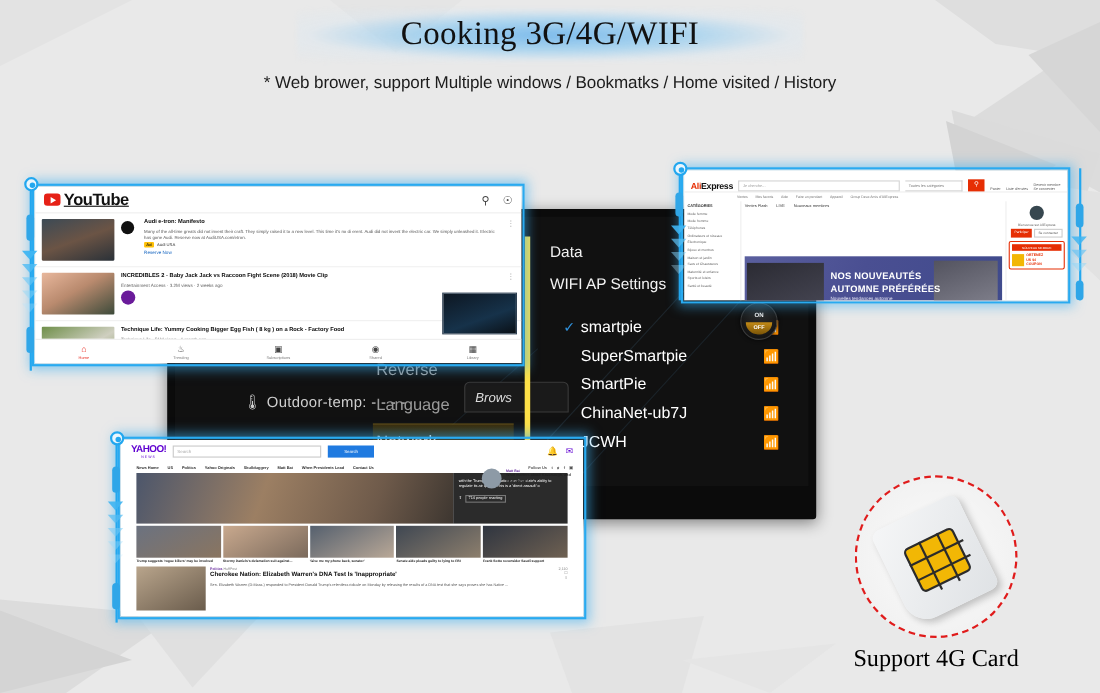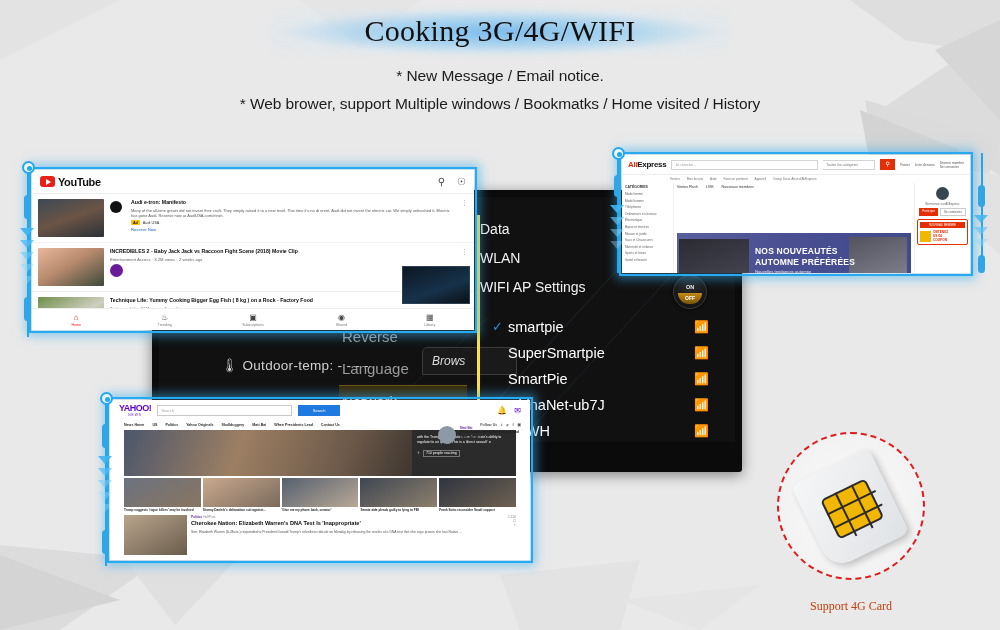--- a/index.html
+++ b/index.html
@@ -35,21 +35,21 @@
   }
   .node::after { content:""; position:absolute; left:3px; top:3px; width:5px; height:5px; border-radius:50%; background:#22a7ef; }
   .slider { position:absolute; width:7px; border-radius:4px; background:#2fa6e8; }
   .tri { position:absolute; width:0; height:0; border-left:7px solid transparent; border-right:7px solid transparent; }
   
   #yt-panel { left:32px; top:170px; width:442px; height:160px; background:#fff; overflow:hidden; z-index:12; }
   #yt-bar { height:24px; display:flex; align-items:center; padding:0 8px; border-bottom:1px solid #eee; }
   #yt-logo { display:flex; align-items:center; gap:3px; }
   .yt-play { width:15px; height:11px; background:#e62117; border-radius:3px; position:relative; }
   .yt-play::after { content:""; position:absolute; left:5.5px; top:2.6px; border-left:5px solid #fff; border-top:3px solid transparent; border-bottom:3px solid transparent; }
-  #yt-logo span { font-size:11px; font-weight:bold; color:#111; letter-spacing:-.4px; }
+  #yt-logo span { font-size:15px; font-weight:bold; color:#111; letter-spacing:-.4px;text-decoration:underline; }
   .yt-icons { margin-left:auto; display:flex; gap:12px; color:#444; font-size:10px; }
   .yt-row { display:flex; padding:5px 6px; border-bottom:1px solid #f0f0f0; gap:6px; }
   .yt-thumb { width:66px; height:38px; border-radius:1px; flex:none; background:#34404d; }
   .yt-meta { flex:1; min-width:0; }
   .yt-title { font-size:5.2px; font-weight:bold; color:#0b0b0b; line-height:7px; }
   .yt-desc { font-size:4px; color:#575757; line-height:5.4px; margin-top:1.5px; }
   .yt-sub { font-size:4.2px; color:#666; margin-top:1.5px; }
   .yt-adrow { display:flex; align-items:center; gap:3px; margin-top:2px; }
   .yt-ad { font-size:3.6px; background:#ffc107; color:#111; padding:.5px 2px; border-radius:1px; font-weight:bold; }
   .yt-adtxt { font-size:3.8px; color:#333; }
@@ -69,35 +69,35 @@
   #hu-temp { position:absolute; left:62px; top:160px; font-size:13.5px; color:#cfcfcf; letter-spacing:.3px; }
   #hu-browtab { position:absolute; left:263px; top:150px; width:95px; height:28px; background:#1a1a1a;
                 border:1px solid #3b3b3b; border-radius:5px 5px 0 0; color:#ddd; font-size:12px;
                 font-style:italic; display:flex; align-items:center; padding-left:9px; }
   
   #hu-menu { position:absolute; left:180px; top:28px; width:128px; }
   .menu-item { font-size:15px; color:#9b9b9b; line-height:32px; padding-left:3px; }
   .menu-item.sel { color:#d8d8d8; background:linear-gradient(180deg,#3a2a06 0%,#241a04 100%);
                    border-top:1px solid #6d5412; border-bottom:2px solid #c79a21; }
   
-  #hu-settings { position:absolute; left:318px; top:18px; right:12px; bottom:6px; border-left:3px solid #fde047; }
+  #hu-settings { position:absolute; left:318px; top:18px; right:12px; bottom:6px; border-left:5px solid #fde047; padding-left:18px; }
   .set-row { font-size:14px; color:#f2f2f2; line-height:29px; position:relative; }
   #ap-toggle { position:absolute; right:16px; top:60px; width:34px; height:34px; border-radius:50%;
                background:radial-gradient(circle at 50% 35%, #2b2b2b 0%, #0d0d0d 100%); border:1px solid #3a3a3a;
                box-shadow:0 0 4px rgba(0,0,0,.8); }
   #ap-toggle .on { position:absolute; left:0; right:0; top:8px; text-align:center; font-size:5.5px; color:#eee; font-weight:bold; }
   #ap-toggle .off { position:absolute; left:4px; right:4px; bottom:4px; height:11px; border-radius:0 0 14px 14px;
                     background:linear-gradient(180deg,#c38a16,#7b5508); text-align:center; font-size:5px; color:#fff; line-height:11px; font-weight:bold; }
   .wifi-row { display:flex; align-items:center; font-size:14.5px; color:#fff; line-height:26px; padding-left:12px; }
   .wifi-check { width:16px; color:#2f8fd8; font-size:13px; flex:none; }
   .wifi-name { flex:1; }
   .wifi-sig { font-size:12px; color:#e8e8e8; padding-right:14px; }
   
   #ali-panel { left:622px; top:155px; width:348px; height:118px; background:#fff; overflow:hidden; z-index:14; }
-  #ali-top { height:20px; display:flex; align-items:center; padding:0 6px; gap:5px; border-bottom:1px solid #eee; }
+  #ali-top { height:20px; display:flex; align-items:flex-end; padding:0 6px; gap:5px; border-bottom:1px solid #eee; }
   #ali-logo { font-size:8px; font-weight:bold; color:#e62e04; letter-spacing:-.3px; }
   #ali-logo i { color:#111; font-style:normal; }
   .ali-search { flex:1; height:10px; border:1px solid #d4d4d4; font-size:3.6px; color:#999; display:flex; align-items:center; padding-left:3px; }
   .ali-cat { width:52px; height:10px; border:1px solid #d4d4d4; border-left:0; font-size:3.4px; color:#777; display:flex; align-items:center; padding-left:3px; }
   .ali-go { width:15px; height:11px; background:#e62e04; color:#fff; font-size:6px; text-align:center; line-height:11px; }
   .ali-mini { font-size:3.3px; color:#555; }
   #ali-subnav { height:8px; display:flex; gap:7px; padding-left:48px; align-items:center; font-size:3.2px; color:#777; }
   #ali-body { display:flex; height:90px; }
   #ali-side { width:52px; border-right:1px solid #eee; padding:2px 3px; }
   #ali-side .hd { font-size:3.5px; font-weight:bold; color:#333; margin-bottom:2px; }
@@ -141,21 +141,21 @@
   #sim-wrap { position:absolute; left:762px; top:432px; z-index:18; text-align:center; width:178px; }
   #sim-circle { width:148px; height:148px; border-radius:50%; border:2px dashed #e01b1b; margin:0 auto; position:relative;
                 background:radial-gradient(circle,#fbfbfb 0%,#f2f2f2 70%,#ededed 100%); }
   #sim-card { position:absolute; left:28px; top:28px; width:86px; height:94px; transform:rotate(-26deg);
               background:linear-gradient(135deg,#f5f6f7 0%,#dfe2e5 100%);
               border-radius:8px 8px 8px 22px; box-shadow:2px 4px 7px rgba(0,0,0,.22); }
   #sim-chip { position:absolute; left:20px; top:26px; width:50px; height:44px; background:#f2b705; border:2.2px solid #2b2b2b; border-radius:5px; }
   #sim-chip::before { content:""; position:absolute; left:-2px; top:13px; width:54px; height:2.2px; background:#2b2b2b; }
   #sim-chip::after { content:""; position:absolute; left:-2px; top:28px; width:54px; height:2.2px; background:#2b2b2b; }
   .chipv { position:absolute; top:-2px; width:2.2px; height:48px; background:#2b2b2b; }
-  #sim-caption { font-family:"Liberation Serif", serif; font-size:12px; color:#c2410c; margin-top:19px; }
+  #sim-caption { font-family:"Liberation Serif", serif; font-size:22px; color:#000000; margin-top:5px; }
 </style>
 </head>
 <body>
 
 <div id="bg">
   <svg width="1000" height="630" viewBox="0 0 1000 630">
     <rect width="1000" height="630" fill="#e9e9e9"></rect>
     <polygon points="850,0 1000,0 1000,55 905,40" fill="#dedede"></polygon>
     <polygon points="1000,30 1000,175 880,110" fill="#dcdcdc"></polygon>
     <polygon points="935,50 1000,120 1000,20" fill="#d6d6d6"></polygon>
@@ -170,21 +170,20 @@
     <polygon points="620,600 760,585 700,630" fill="#e5e5e5"></polygon>
     <polygon points="300,0 420,0 360,48" fill="#e5e5e5"></polygon>
   </svg>
 </div>
 
 <div id="header">
   <div id="title-wrap">
     <div id="title-glow"></div>
     <div id="page-title">Cooking 3G/4G/WIFI</div>
   </div>
-  <div class="subline">* New Message / Email notice.</div>
   <div class="subline">* Web brower, support Multiple windows / Bookmatks / Home visited / History</div>
 </div>
 
 <div class="panel" id="headunit">
   <div id="hu-screen">
     <svg width="576" height="245" style="position:absolute;left:0;top:0;opacity:.5">
       <line x1="300" y1="245" x2="470" y2="60" stroke="#2a3a46" stroke-width="1"></line>
       <line x1="360" y1="245" x2="520" y2="70" stroke="#243440" stroke-width="1"></line>
       <line x1="190" y1="245" x2="330" y2="120" stroke="#202e38" stroke-width="1"></line>
     </svg>
@@ -203,21 +202,20 @@
       <div class="menu-item">Navigation</div>
       <div class="menu-item">Brightness</div>
       <div class="menu-item">Volume</div>
       <div class="menu-item">Reverse</div>
       <div class="menu-item">Language</div>
       <div class="menu-item sel">Network</div>
     </div>
 
     <div id="hu-settings">
       <div class="set-row">Data</div>
-      <div class="set-row">WLAN</div>
       <div class="set-row">WIFI AP Settings</div>
 
       <div id="ap-toggle">
         <div class="on">ON</div>
         <div class="off">OFF</div>
       </div>
 
       <div style="margin-top:12px">
         <div class="wifi-row">
           <span class="wifi-check">✓</span>

